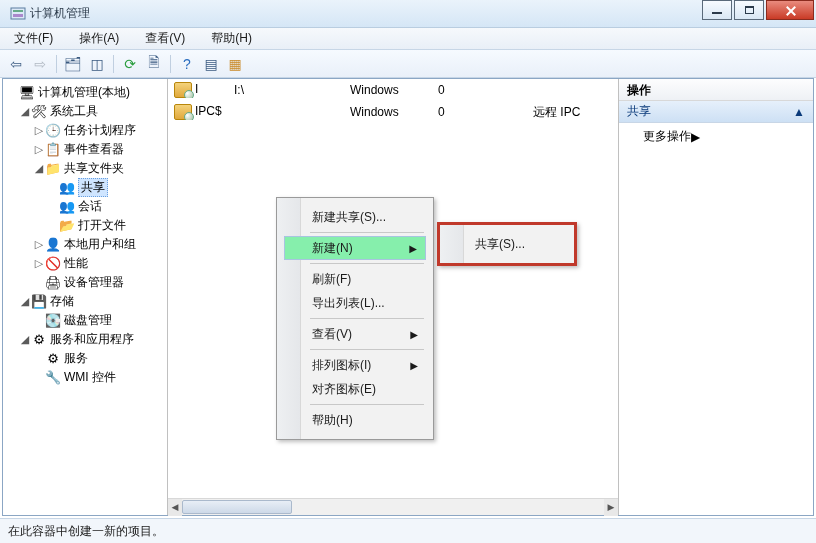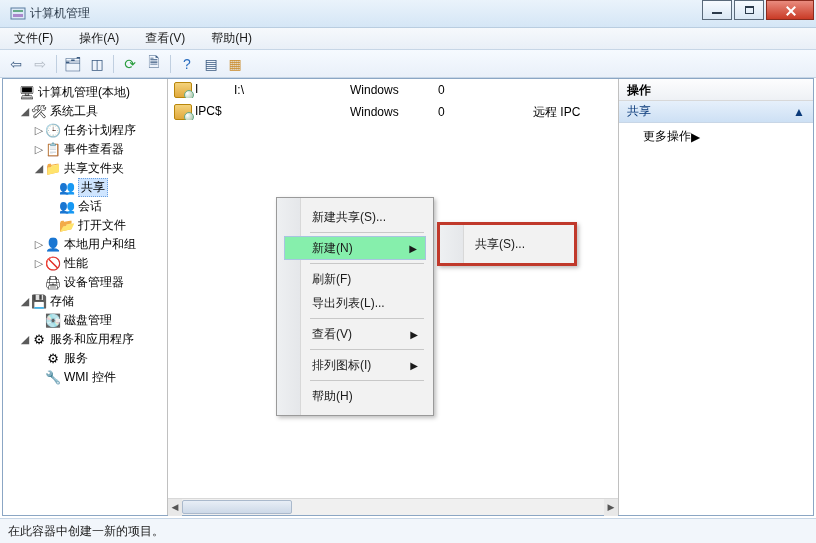--- a/index.html
+++ b/index.html
@@ -294,20 +294,23 @@
   <div class="sep"></div>
   <div class="mi">
       <span>查看(V)</span>
       <span class="arrow">▶</span>
     </div>
   <div class="sep"></div>
   <div class="mi">
       <span>排列图标(I)</span>
       <span class="arrow">▶</span>
     </div>
+  <div class="mi">
+      <span>对齐图标(E)</span>
+    </div>
   <div class="sep"></div>
   <div class="mi">
       <span>帮助(H)</span>
     </div>
 </div>
 
 <div class="ctxmenu submenu" style="left:437px; top:222px; width:140px;">
   <div class="gutter"></div>
   <div class="mi">
       <span>共享(S)...</span>

